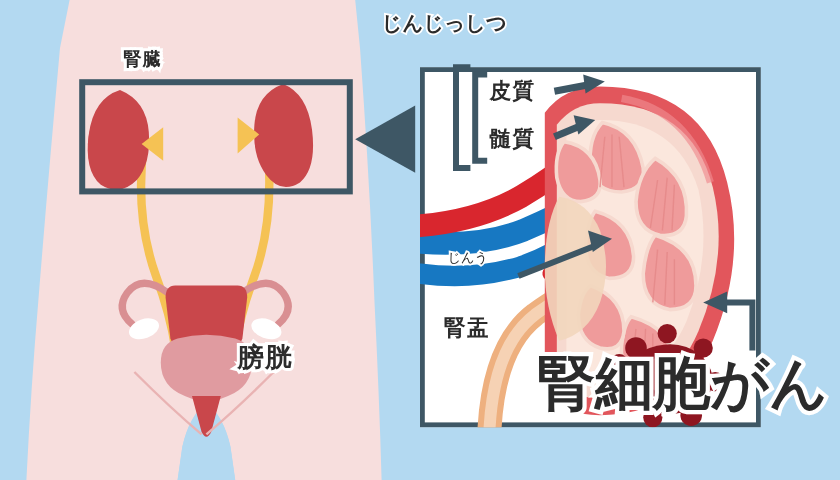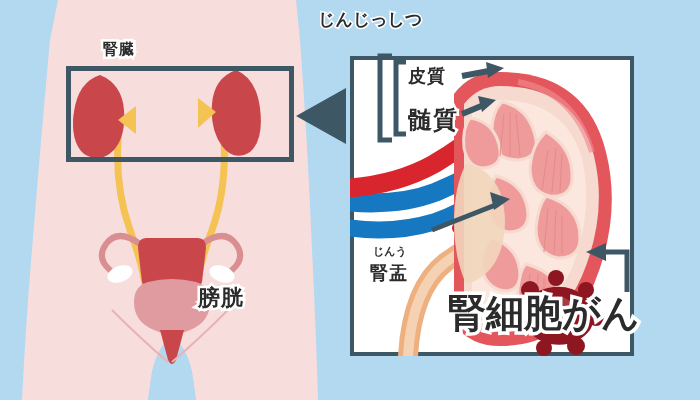--- a/index.html
+++ b/index.html
@@ -99,43 +99,42 @@
     white-space: nowrap;
   }
   #label-hishitsu {
     left: 408px; top: 64px;
     font-size: 18px;
     text-align: center;
     -webkit-text-stroke-width: 5px;
   }
   #label-zuishitsu {
     left: 408px; top: 104px;
-    font-size: 24px;
+    font-size: 18px;
     -webkit-text-stroke-width: 5px;
   }
   #furi-jinu {
     position: absolute;
     left: 373px; top: 207px;
     font-size: 11px;
-    font-weight: 700;
+    font-weight: 400;
     color: #2b2b2b;
     -webkit-text-stroke: 3px #ffffff;
     paint-order: stroke fill;
     white-space: nowrap;
-    margin-top: 37px;
   }
   #label-jinu {
     left: 370px; top: 222px;
     font-size: 18px;
     margin-top: 39px;
     -webkit-text-stroke-width: 5px;
   }
   #title-cancer {
     left: 448px; top: 288px;
-    font-size: 38px;
+    font-size: 48px;
     -webkit-text-stroke-width: 7px;
     letter-spacing: 0px;
   }
 
   
   #overlay {
     position: absolute;
     left: 0; top: 0;
     width: 700px; height: 400px;
     pointer-events: none;

